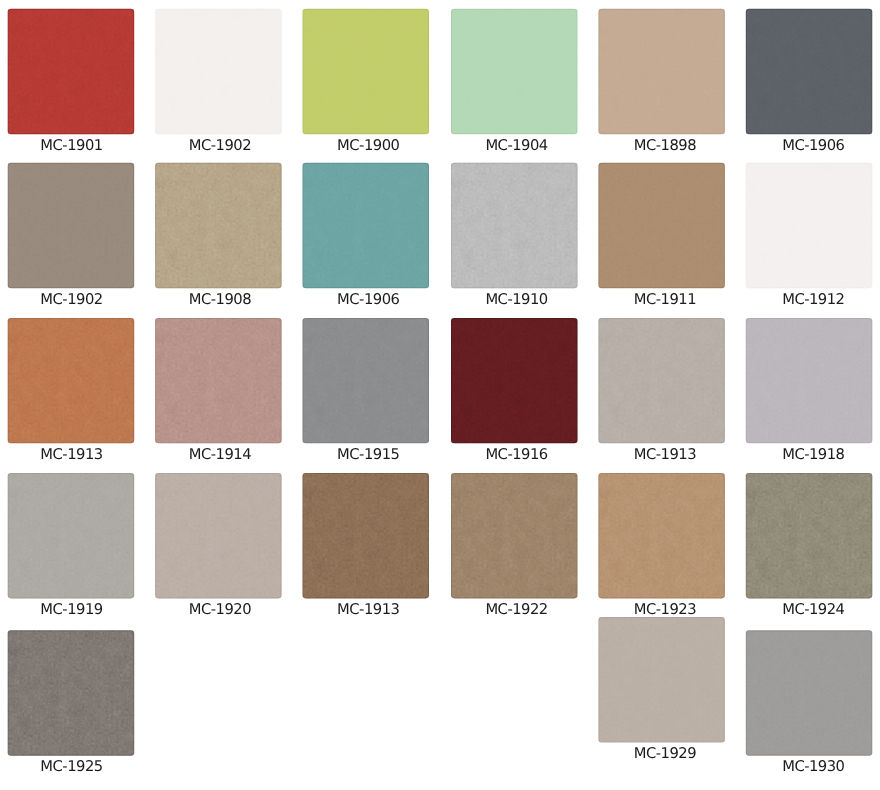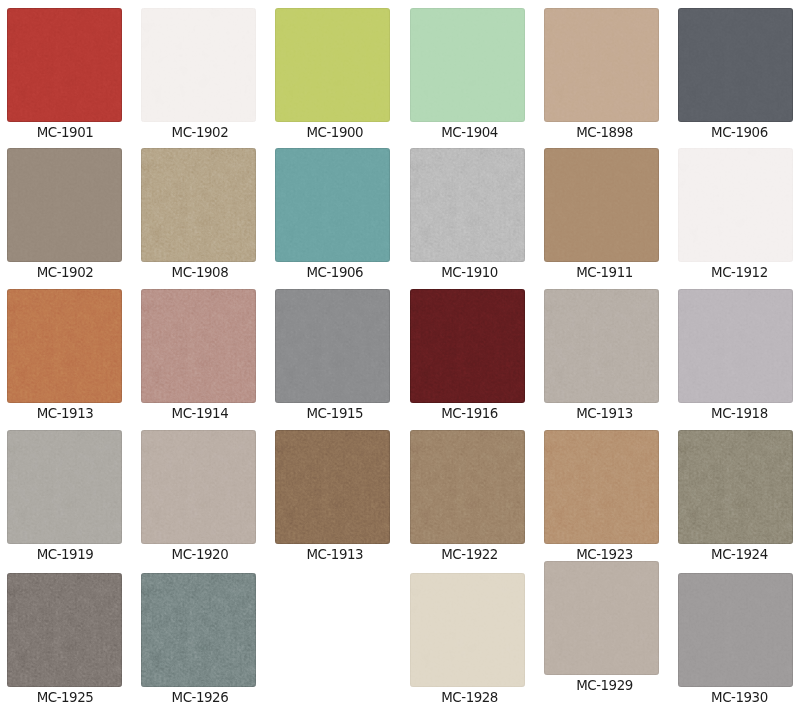--- a/index.html
+++ b/index.html
@@ -256,36 +256,20 @@
     <div class="cap" style="top:118.0px;left:-2.1px">MC-1924</div>
   </div>
   <div class="cell" style="left:7px;top:572.8px">
     <div class="chip" style="background:#807873">
       <span class="tex-c" style="opacity:0.121"></span>
       <span class="tex-f" style="opacity:0.209"></span>
     </div>
     <div class="edge" style="box-shadow:inset 0 0 0 1px rgba(0,0,0,0.104)"></div>
     <div class="cap" style="top:118.0px;left:-5.5px">MC-1925</div>
   </div>
-  <div class="cell" style="left:141.2px;top:572.8px">
-    <div class="chip" style="background:#7a8988">
-      <span class="tex-c" style="opacity:0.132"></span>
-      <span class="tex-f" style="opacity:0.228"></span>
-    </div>
-    <div class="edge" style="box-shadow:inset 0 0 0 1px rgba(0,0,0,0.096)"></div>
-    <div class="cap" style="top:118.0px;left:-4.8px">MC-1926</div>
-  </div>
-  <div class="cell" style="left:409.6px;top:572.8px">
-    <div class="chip" style="background:#e0d8c7">
-      <span class="tex-c" style="opacity:0.031"></span>
-      <span class="tex-f" style="opacity:0.053"></span>
-    </div>
-    <div class="edge" style="box-shadow:inset 0 0 0 1px rgba(0,0,0,0.030)"></div>
-    <div class="cap" style="top:118.0px;left:-3.5px">MC-1928</div>
-  </div>
   <div class="cell" style="left:543.8px;top:561px">
     <div class="chip" style="background:#bbb0a6">
       <span class="tex-c" style="opacity:0.044"></span>
       <span class="tex-f" style="opacity:0.076"></span>
     </div>
     <div class="edge" style="box-shadow:inset 0 0 0 1px rgba(0,0,0,0.060)"></div>
     <div class="cap" style="top:118.0px;left:-2.8px">MC-1929</div>
   </div>
   <div class="cell" style="left:678px;top:572.8px">
     <div class="chip" style="background:#9e9b9b">

